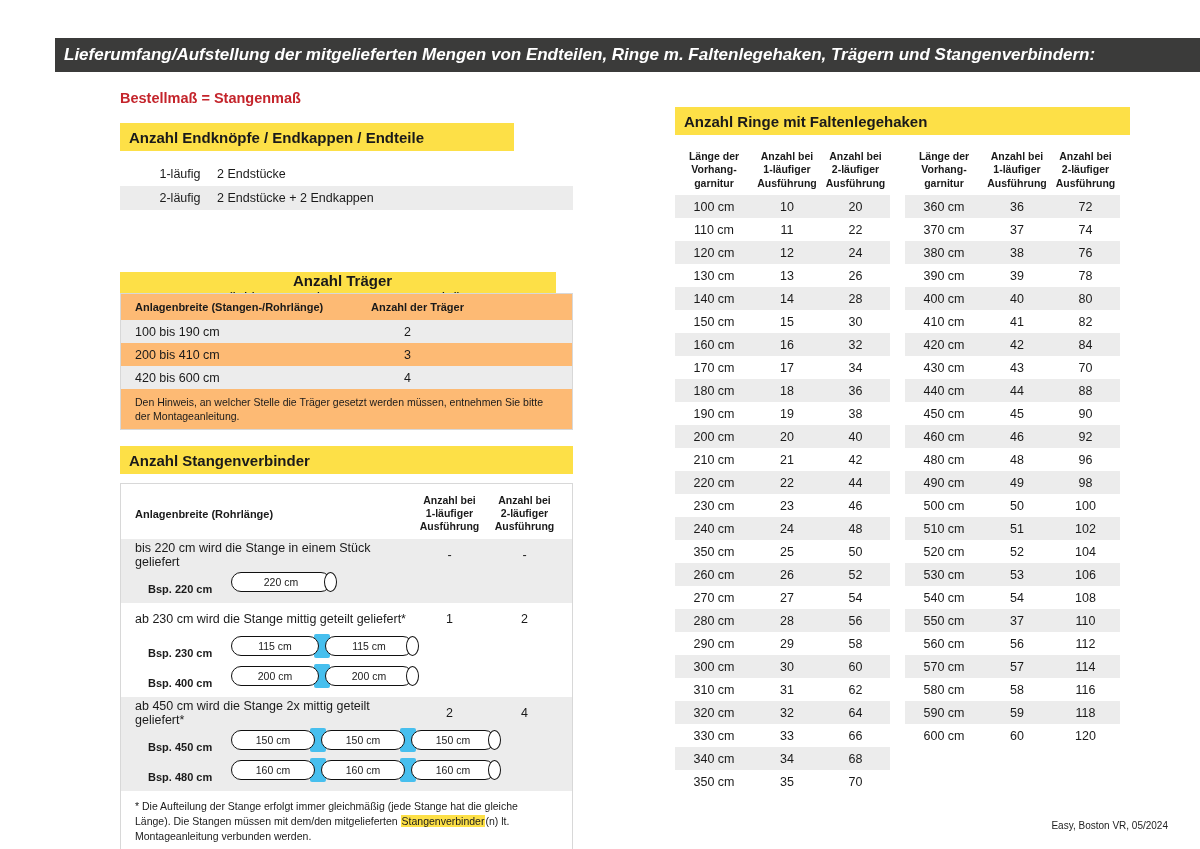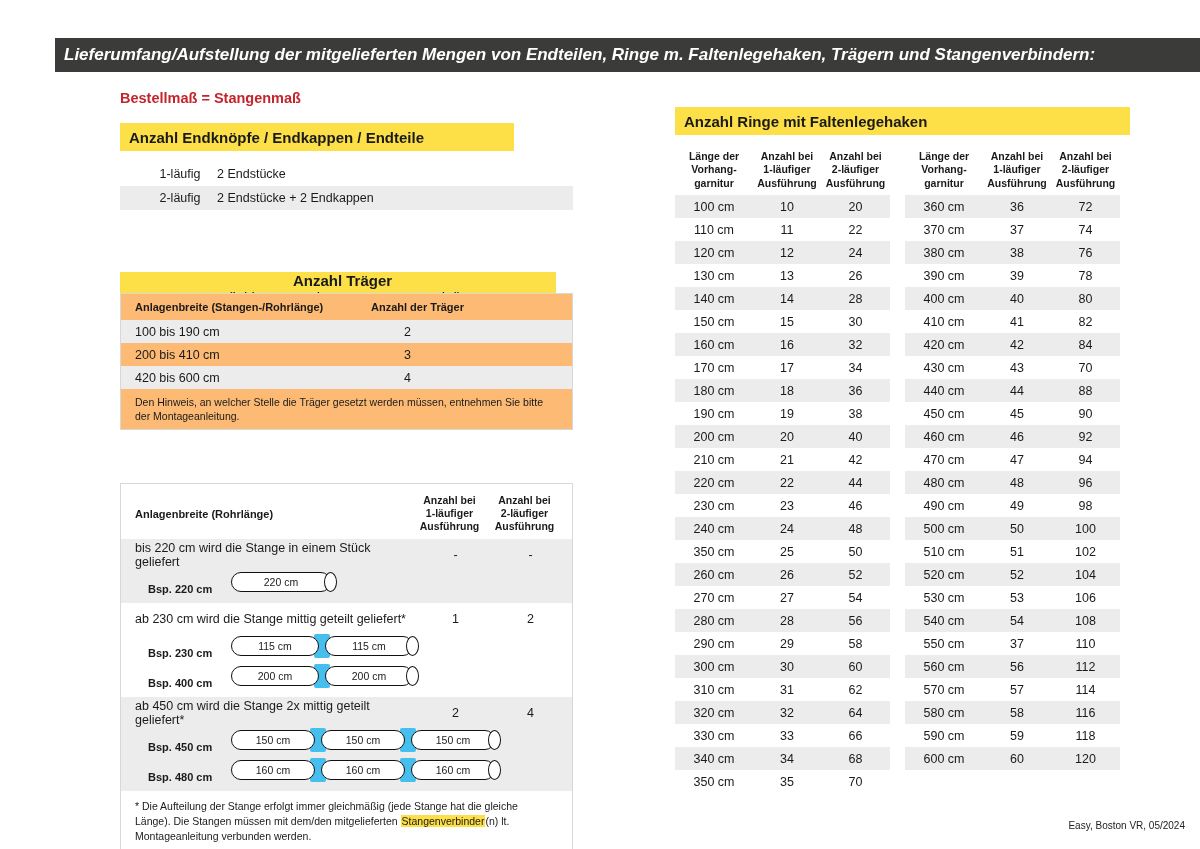--- a/index.html
+++ b/index.html
@@ -49,21 +49,21 @@
   
   .verbinder-box { position:absolute; left:120px; top:483px; width:453px;
                    border:1px solid #d8d8d8; background:#fff; }
   .pre { white-space:pre-line; }
   .vhead { display:flex; align-items:center; padding:10px 10px 6px 0; }
   .vhead .vtext { flex:1; padding-left:14px; font-weight:bold; font-size:11px; }
   .vcount { width:75px; text-align:center; }
   .vhead .vcount { font-weight:bold; font-size:10.5px; line-height:1.25; }
   .vgroup { padding:4px 0 6px; }
   .vgroup.gray { background:#ececec; }
-  .vgrow { display:flex; align-items:center; height:24px; padding-right:4px; font-size:12.5px; }
+  .vgrow { display:flex; align-items:center; height:24px; padding-right:10px; font-size:12.5px; }
   .vgrow .vtext { flex:1; padding-left:14px; }
   .bsp-row { display:flex; align-items:center; height:30px; padding-left:27px; }
   .bsp-label { width:83px; font-weight:bold; font-size:11px;margin-top:14px; }
   .rod { display:flex; align-items:center; }
   .rod-segment { height:20px; background:#fff; border:1.5px solid #111; border-radius:10px;
                  display:flex; align-items:center; justify-content:center;
                  font-size:10.5px; position:relative; z-index:1; }
   .rod-connector { width:16px; height:24px; background:#47bfee; margin:0 -5px;
                    border-radius:2px; position:relative; z-index:0; }
   .rod-cap { width:13px; height:20px; border:1.5px solid #111; border-radius:50%;
@@ -77,21 +77,21 @@
   .ring-table.t2 { left:905px; }
   .ring-table .thead { display:flex; align-items:center; height:50px; text-align:center;
                        font-weight:bold; font-size:10.5px; line-height:1.25; }
   .ring-table .hc:nth-child(1), .ring-table .tcell:nth-child(1) { width:78px; }
   .ring-table .hc:nth-child(2), .ring-table .tcell:nth-child(2) { width:68px; }
   .ring-table .hc:nth-child(3), .ring-table .tcell:nth-child(3) { width:69px; }
   .ring-table .tbody .trow { height:23px; font-size:12.5px; }
   .ring-table .tbody .trow:nth-child(odd) { background:#ececec; }
   .ring-table .tcell { text-align:center; }
 
-  .footer { position:absolute; top:820px; right:15px; font-size:10px; color:#222; }
+  .footer { position:absolute; top:820px; right:32px; font-size:10px; color:#222; }
 </style>
 </head>
 <body>
 
 <div class="page">
 
   <header class="topbar">
     <span>Lieferumfang/Aufstellung der mitgelieferten Mengen von Endteilen, Ringe m. Faltenlegehaken, Trägern und Stangenverbindern:</span>
   </header>
 
@@ -130,20 +130,23 @@
           <div class="tcell">3</div>
         </div>
         <div class="trow">
           <div class="tcell">420 bis 600 cm</div>
           <div class="tcell">4</div>
         </div>
       </div>
     <div class="traeger-note">Den Hinweis, an welcher Stelle die Träger gesetzt werden müssen, entnehmen Sie bitte der Montageanleitung.</div>
   </div>
 
+  <div class="sec-header sec3">
+    <span>Anzahl Stangenverbinder</span>
+  </div>
   <div class="verbinder-box">
     <div class="vhead">
       <div class="vtext">Anlagenbreite (Rohrlänge)</div>
       <div class="vcount pre">Anzahl bei
 1-läufiger
 Ausführung</div>
       <div class="vcount pre">Anzahl bei
 2-läufiger
 Ausführung</div>
     </div>
@@ -436,25 +439,20 @@
           <div class="tcell">450 cm</div>
           <div class="tcell">45</div>
           <div class="tcell">90</div>
         </div>
         <div class="trow">
           <div class="tcell">460 cm</div>
           <div class="tcell">46</div>
           <div class="tcell">92</div>
         </div>
         <div class="trow">
-          <div class="tcell">470 cm</div>
-          <div class="tcell">47</div>
-          <div class="tcell">94</div>
-        </div>
-        <div class="trow">
           <div class="tcell">480 cm</div>
           <div class="tcell">48</div>
           <div class="tcell">96</div>
         </div>
         <div class="trow">
           <div class="tcell">490 cm</div>
           <div class="tcell">49</div>
           <div class="tcell">98</div>
         </div>
         <div class="trow">

